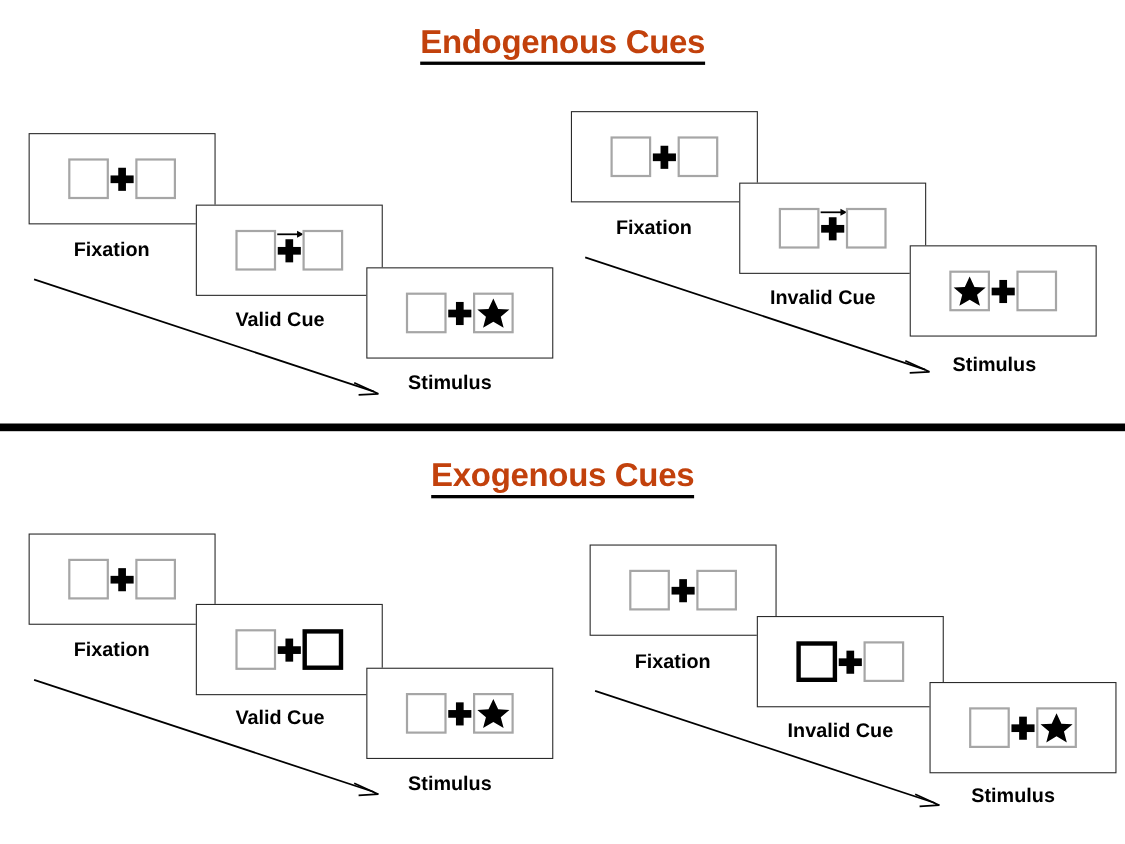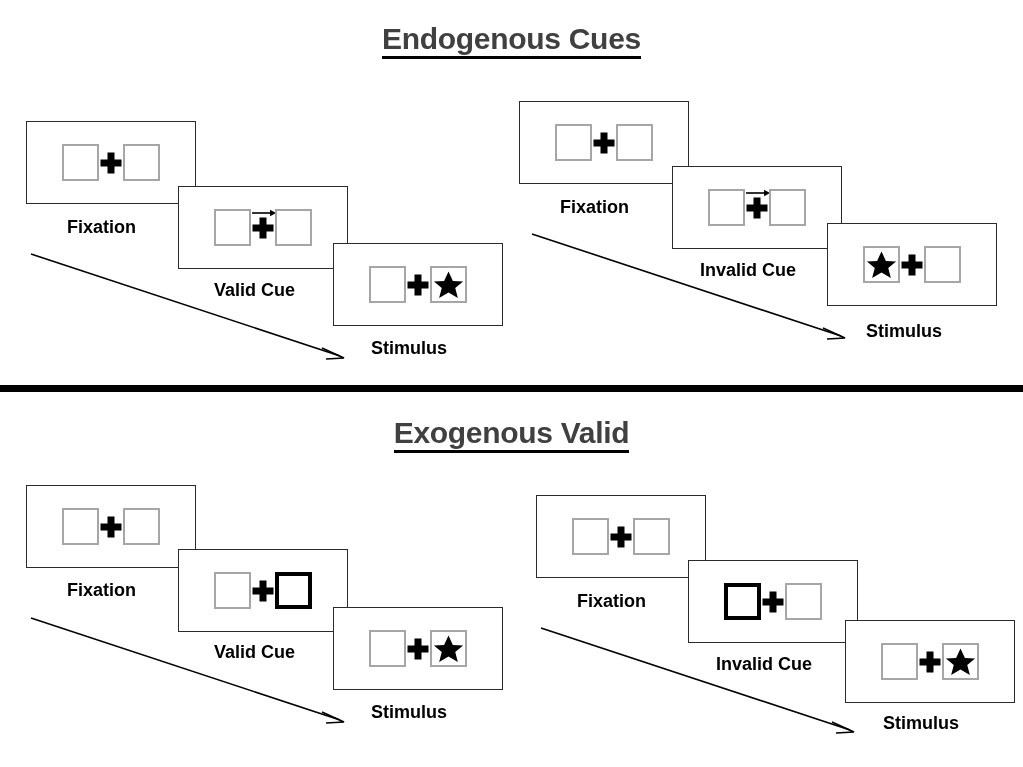--- a/index.html
+++ b/index.html
@@ -25,21 +25,21 @@
 
   
   .section-title {
     position: absolute;
     width: 1023px;
     text-align: center;
     font-weight: bold;
     font-size: 30px;
     letter-spacing: -0.3px;
     line-height: 1.0;
-    color: #404040;
+    color: #c2410c;
     white-space: nowrap;
   }
   .section-title span.tt {
     display: inline-block;
     border-bottom: 3px solid #000;
     padding-bottom: 2px;
   }
   #title-endogenous { top: 24px; }
   #title-exogenous  { top: 418px; }
 
@@ -242,21 +242,21 @@
   <div class="caption" style="left:866px; top:322px;">Stimulus</div>
 
   <svg class="flow-arrow" style="left:527px; top:226px; width:330px; height:120px;" viewBox="0 0 330 120">
     <line x1="5" y1="8" x2="314" y2="110" stroke="#000" stroke-width="1.6"></line>
     <path d="M296,102 L318,112 L300,113" fill="none" stroke="#000" stroke-width="1.6"></path>
   </svg>
 
   <div class="divider"></div>
 
   <div class="section-title" id="title-exogenous">
-    <span class="tt">Exogenous Valid</span>
+    <span class="tt">Exogenous Cues</span>
   </div>
 
   <div class="panel" id="p-bl-1" style="left:26px; top:485px; width:170px; height:83px;">
     <div class="panel-inner">
       <div class="pbox"></div>
       <div class="plus">
         <span class="pv"></span>
           <span class="ph"></span>
       </div>
       <div class="pbox"></div>

